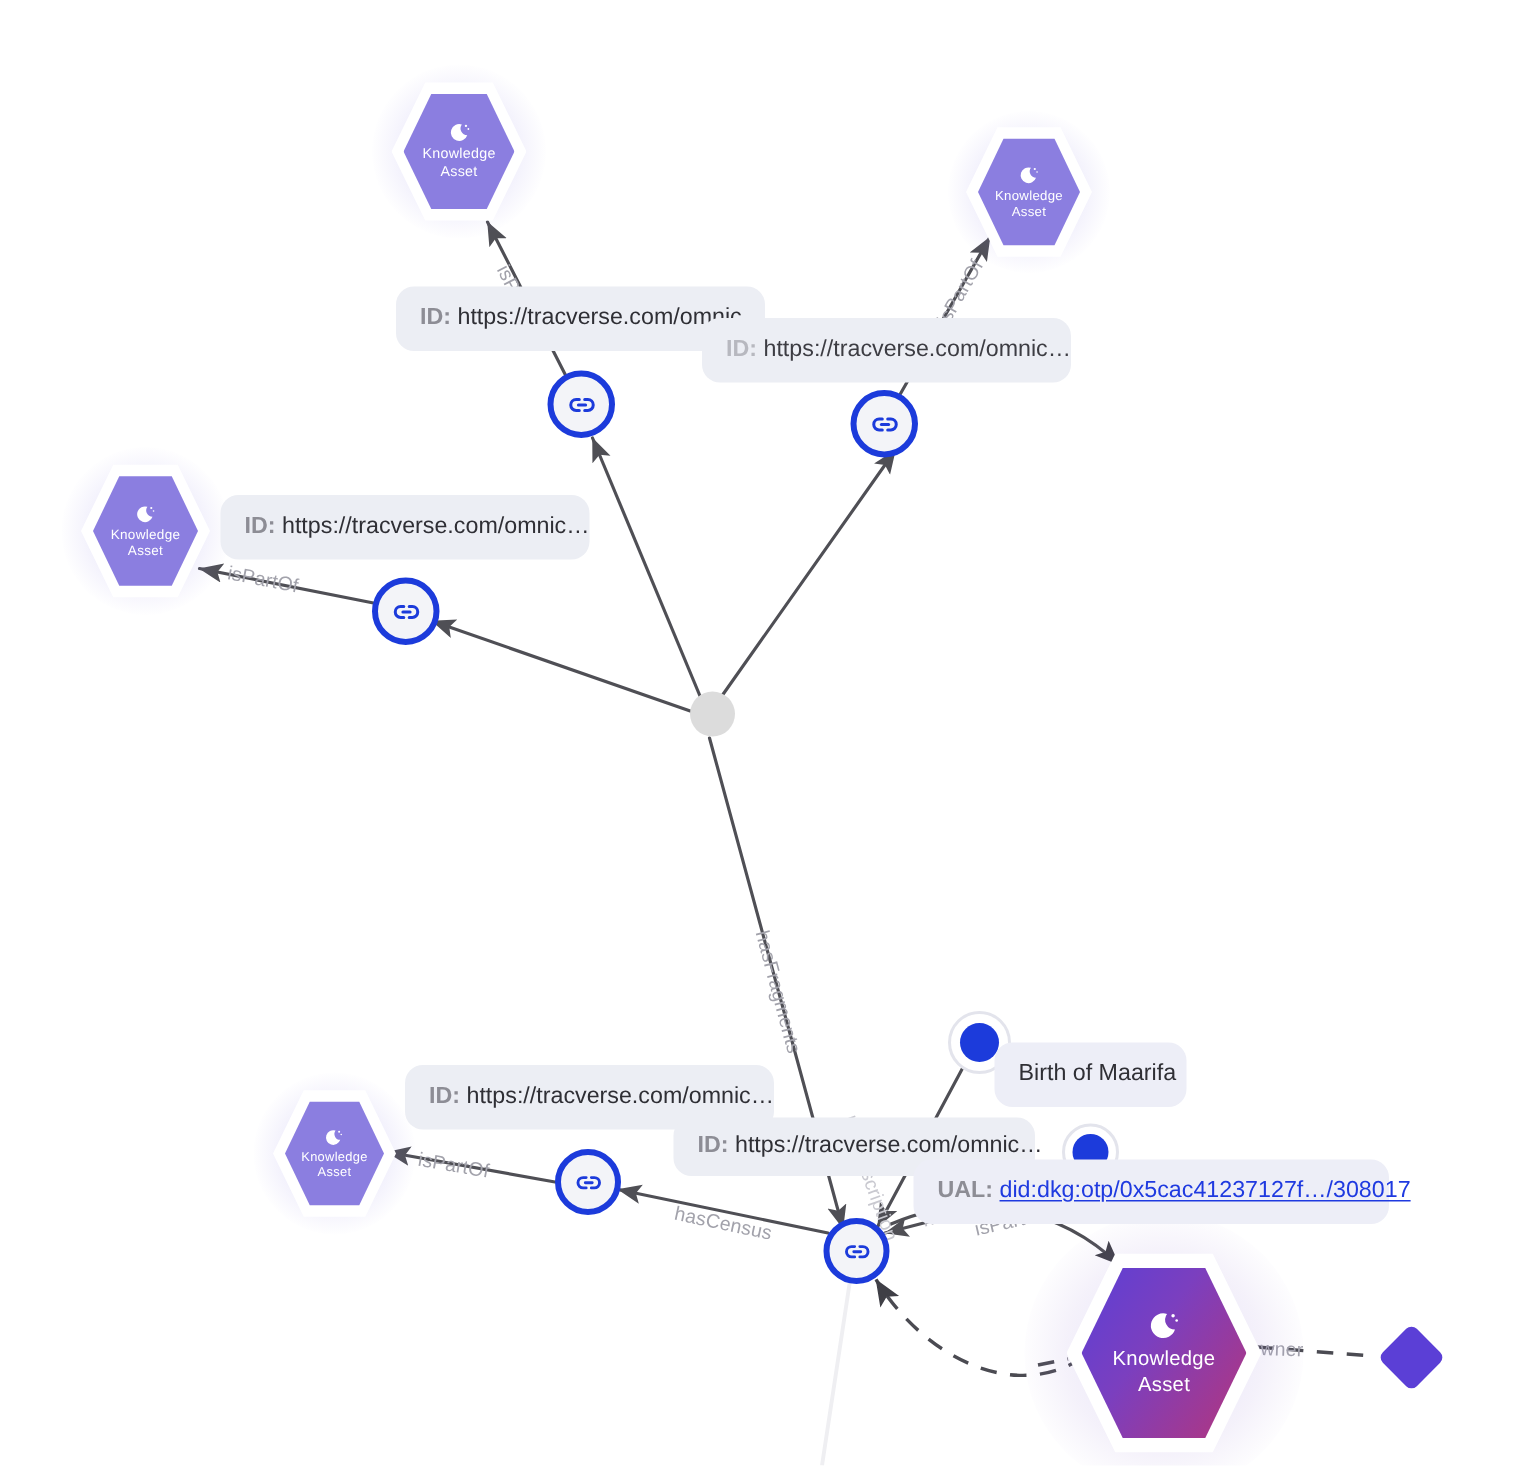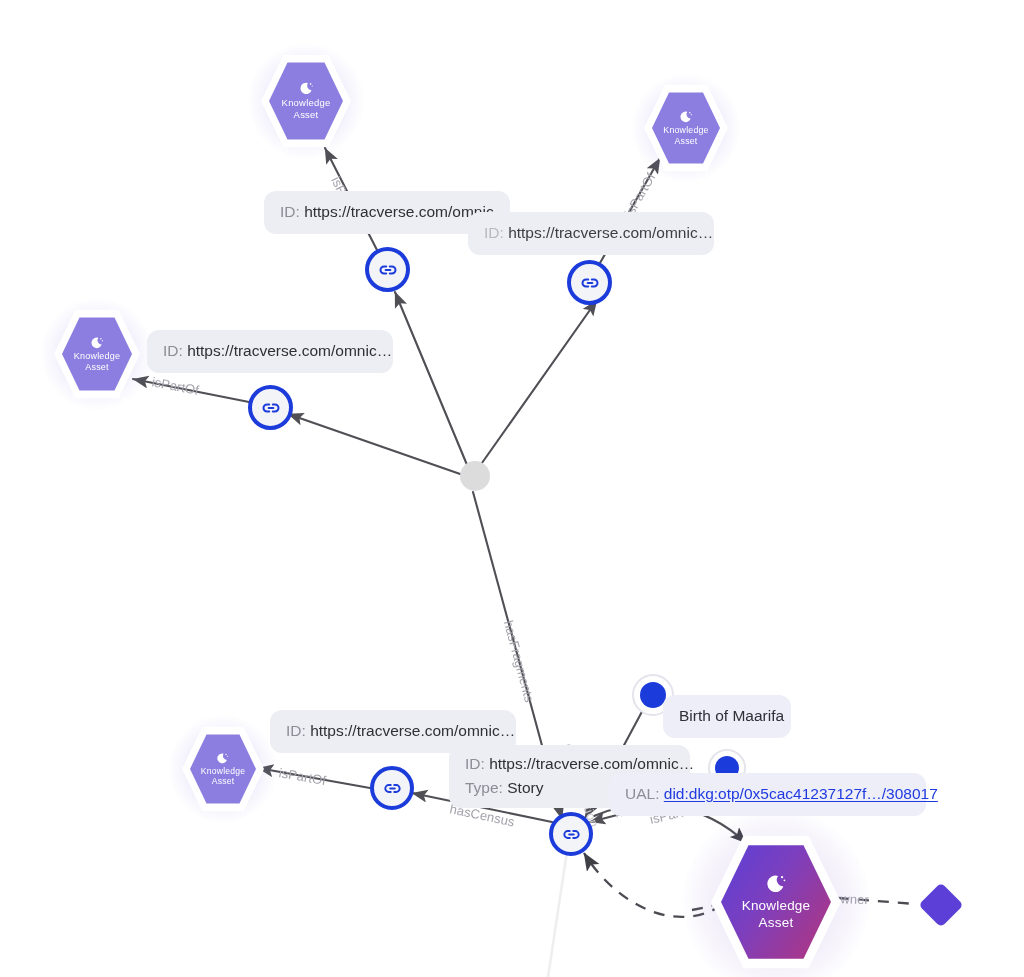--- a/index.html
+++ b/index.html
@@ -123,21 +123,21 @@
     position: absolute;
     background: #eceef4;
     border-radius: 12px;
     padding: 9px 16px 10px 16px;
     color: #3a3a3a;
     font-size: 15.5px;
     line-height: 1.55;
     white-space: nowrap;
     box-sizing: border-box;
   }
-  .chip .k { color: #8d8d95; }
+  .chip .k { color: #8d8d95; font-weight: bold; }
   .chip .v { color: #2f2f35; }
   .chip.lavender { background: #edeef7; }
   .chip a.ual-link {
     color: #1f3ae0;
     text-decoration: underline;
     text-underline-offset: 2px;
   }
   .chip.dim .k, .chip.dim .v { opacity: 0.92; }
 
   
@@ -374,24 +374,20 @@
 
   <div class="chip lavender" style="left:663px; top:695px; width:128px;">
     <span class="v">Birth of Maarifa</span>
   </div>
 
   <div class="chip" style="left:449px; top:745px; width:241px; padding-top:7px; padding-bottom:8px;">
     <div>
       <span class="k">ID:</span>
       <span class="v">https://tracverse.com/omnic…</span>
     </div>
-    <div>
-      <span class="k">Type:</span>
-      <span class="v">Story</span>
-    </div>
   </div>
 
   <div class="chip lavender" style="left:609px; top:773px; width:317px;">
     <span class="k">UAL:</span>
     <a class="ual-link" href="#">did:dkg:otp/0x5cac41237127f…/308017</a>
   </div>
 
 </div>
 
 </body></html>

